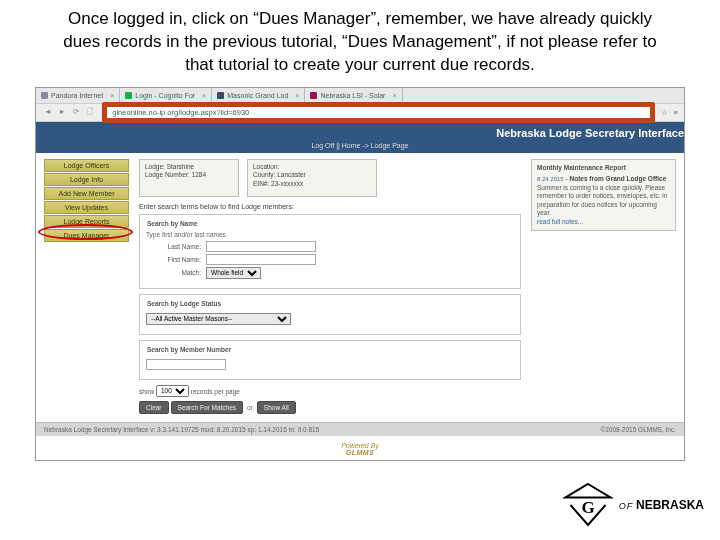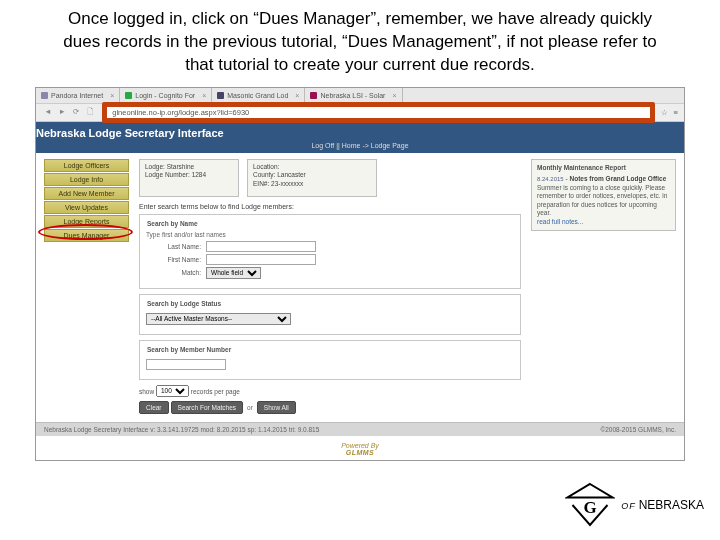--- a/index.html
+++ b/index.html
@@ -65,21 +65,21 @@
     padding: 1px 5px;
     font-size: 7.5px;
     color: #555;
   }
   .page {
     background: #fff;
   }
   .banner {
     background: #315681;
     color: #fff;
-    text-align: left;
+    text-align: right;
     font-size: 11px;
     font-weight: bold;
     padding: 5px 0 3px;
   }
   .subnav {
     text-align: center;
     font-size: 7px;
     color: #ddd;
     padding-bottom: 4px;
     background:#315681;
@@ -214,21 +214,21 @@
     right: 16px;
     bottom: 10px;
     display:flex;
     align-items:center;
     gap:6px;
   }
   .brand svg{ width:50px; height:50px; }
   .brand-text{ line-height:1.05; }
   .brand-text .gl{ font-weight:900; font-size:15px; font-family: "Arial Black", Arial;}
   .brand-text .of{ font-size:9px; font-style:italic; letter-spacing:1px;}
-  .brand-text .ne{ font-weight:400; font-size:12px; font-family:"Arial Black",Arial;}
+  .brand-text .ne{ font-weight:700; font-size:12px; font-family:"Arial Black",Arial;}
 </style>
 </head>
 <body>
 
 <div class="slide-title">Once logged in, click on “Dues Manager”, remember, we have already quickly dues records in the previous tutorial, “Dues Management”, if not please refer to that tutorial to create your current due records.</div>
 
 <div class="browser">
   <div class="tabs">
     <div class="tab tab1">
         <span class="fav"></span>

